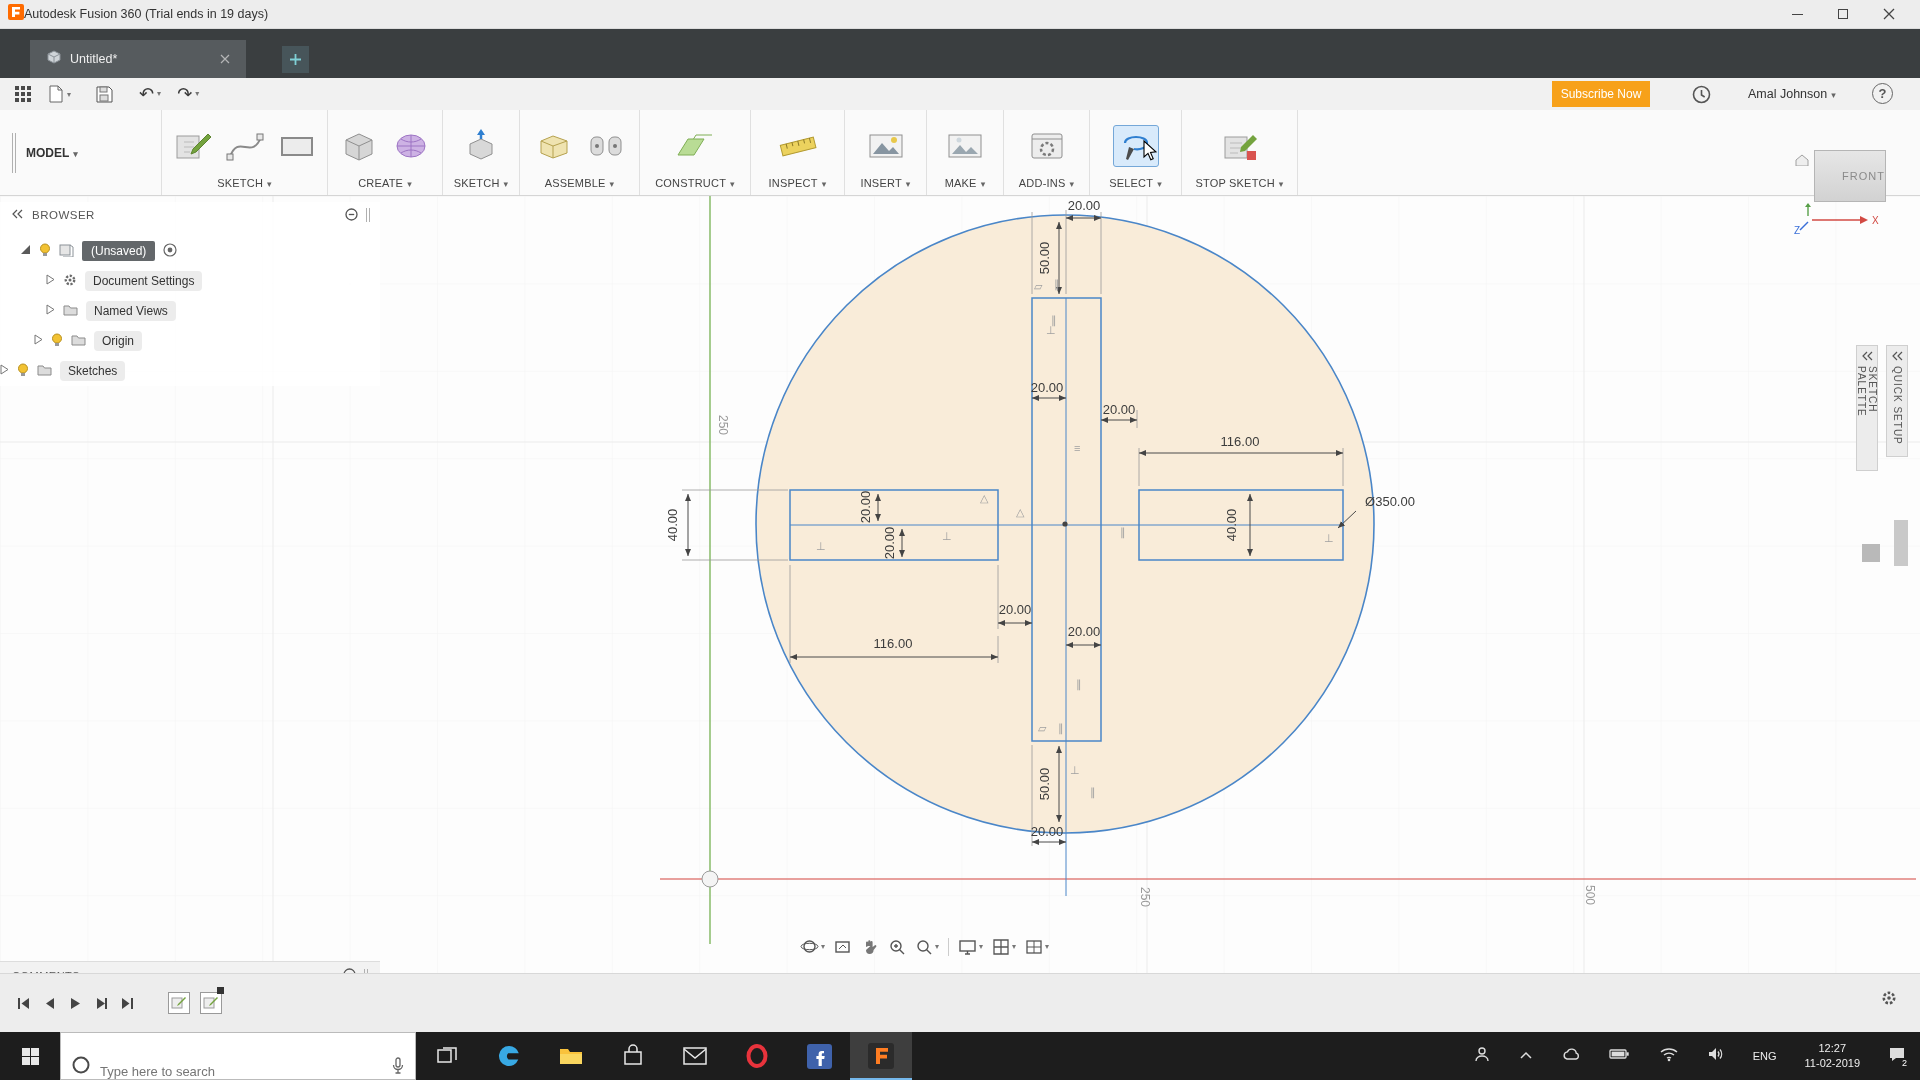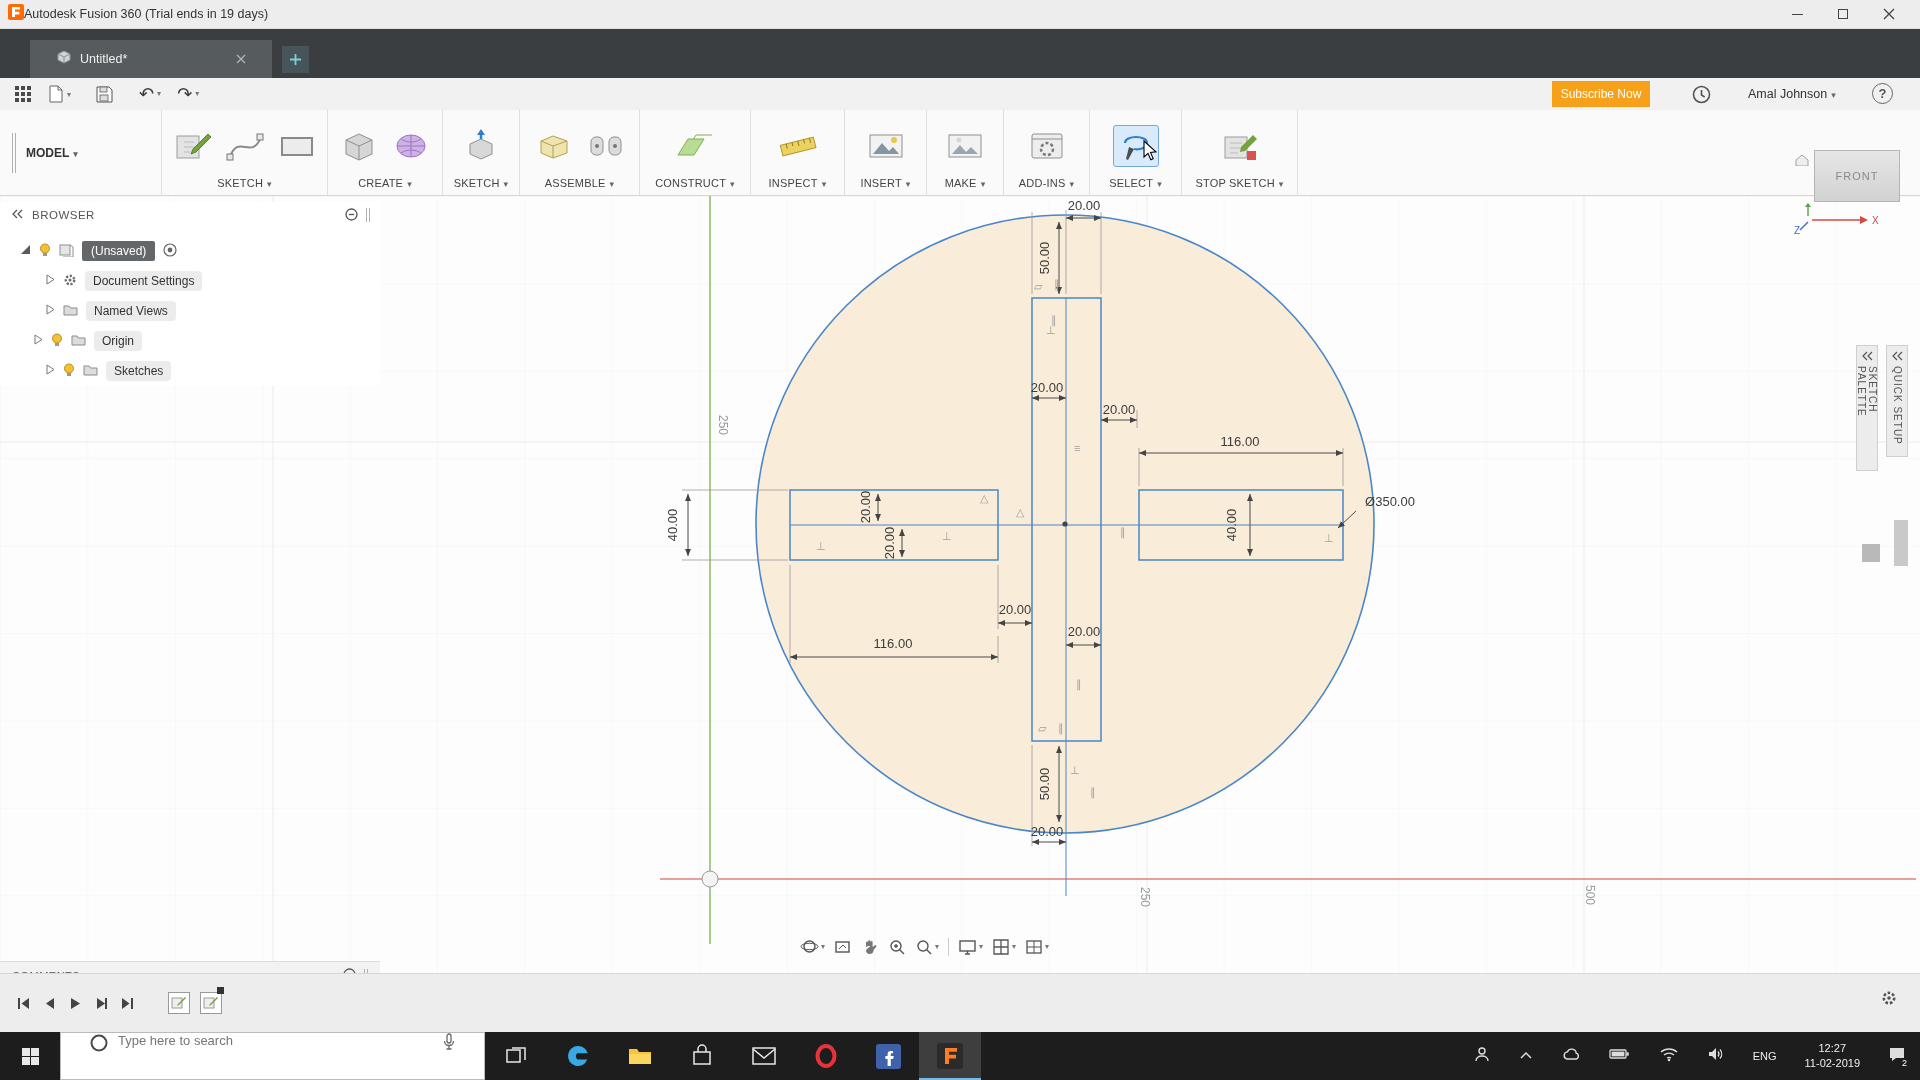--- a/index.html
+++ b/index.html
@@ -8,21 +8,21 @@
 .abs{position:absolute}
 
 .titlebar{left:0;top:0;width:1920px;height:29px;background:#ededed;border-bottom:1px solid #dcdcdc;display:flex;align-items:center;padding:0 8px}
 .titlebar .title{font-size:12.5px;color:#333;}
 .winbtns{margin-left:auto;display:flex}
 .winbtn{width:46px;height:28px;display:flex;align-items:center;justify-content:center;cursor:default}
 .minbar{width:11px;border-bottom:1.5px solid #444;display:inline-block}
 .maxbox{width:10px;height:10px;border:1.3px solid #444;display:inline-block}
 
 .tabbar{left:0;top:29px;width:1920px;height:49px;background:#3a3e40}
-.doc-tab{position:absolute;left:30px;top:11px;width:242px;height:38px;background:#565b5e;display:flex;align-items:center;padding:0 26px;color:#eee}
+.doc-tab{position:absolute;left:30px;top:11px;width:216px;height:38px;background:#565b5e;display:flex;align-items:center;padding:0 16px;color:#eee}
 .doc-tab .tlabel{font-size:12.5px;margin-left:8px;color:#f0f0f0}
 .doc-tab .tclose{margin-left:auto;opacity:.8}
 .new-tab{position:absolute;left:282px;top:17px;width:27px;height:27px;background:#47555a;display:flex;align-items:center;justify-content:center}
 
 .qat{left:0;top:78px;width:1920px;height:32px;background:#f1f1f1;display:flex;align-items:center}
 .qicon{display:flex;align-items:center;margin-left:14px;color:#444}
 .qcaret::after{content:"▾";font-size:8px;color:#777;margin-left:3px}
 .undoredo{font-size:18px;color:#3c3c3c;line-height:1}
 .subscribe{position:absolute;left:1552px;top:3px;width:98px;height:26px;background:#f7a11a;color:#fff;font-size:12px;display:flex;align-items:center;justify-content:center}
 .user{position:absolute;left:1748px;top:0;height:32px;display:flex;align-items:center;font-size:12.5px;color:#333}
@@ -60,36 +60,36 @@
 .root-label{background:#63676a;color:#fff;padding:3px 9px;border-radius:2px;font-size:12px}
 
 .comments{left:0;top:961px;width:380px;height:28px;background:#f2f2f2;border-top:1px solid #ddd;display:flex;align-items:center;padding:0 12px;font-size:11px;color:#555;letter-spacing:.5px}
 
 .navbar{left:800px;top:937px;display:flex;align-items:center;gap:9px}
 .nv{display:flex;align-items:center;color:#555}
 .nsep{width:1px;height:18px;background:#ccc}
 .ncaret::after{content:"▾";font-size:8px;color:#777;margin-left:2px}
 
 .viewcube{top:150px;right:30px;width:96px}
-.vc-face{width:86px;height:52px;margin-left:20px;background:linear-gradient(#e6e6e6,#d2d2d2);border:1px solid #b5b5b5;display:flex;align-items:center;justify-content:center;color:#8a8a8a;font-size:11px;letter-spacing:1px}
+.vc-face{width:72px;height:52px;margin-left:20px;background:linear-gradient(#e6e6e6,#d2d2d2);border:1px solid #b5b5b5;display:flex;align-items:center;justify-content:flex-end;color:#8a8a8a;font-size:11px;letter-spacing:1px}
 
 .vtab{display:flex;flex-direction:column;align-items:center;background:#ececec;border:1px solid #cfcfcf;width:22px;padding:5px 0}
 .vtext{writing-mode:vertical-rl;font-size:10px;color:#555;margin-top:5px;letter-spacing:1px}
 .thumb{background:#c9c9c9}
 
 .timeline{left:0;top:973px;width:1920px;height:59px;background:#ededed;border-top:1px solid #d8d8d8;display:flex;align-items:center}
 .tlb{display:flex;align-items:center;justify-content:center;width:26px;height:26px}
 .tl-items{display:flex;gap:10px;margin-left:28px}
 .tlitem{position:relative;width:22px;height:22px;background:#fff;border:1px solid #9a9a9a;display:flex;align-items:center;justify-content:center}
 .tlflag{position:absolute;right:-3px;top:-6px;width:7px;height:7px;background:#333}
 .tlgear{position:absolute;right:22px;top:989px}
 
 .taskbar{left:0;top:1032px;width:1920px;height:48px;background:#1d1d1d;display:flex;align-items:center}
 .tb-start{width:60px;height:48px;display:flex;align-items:center;justify-content:center}
-.tb-search{width:425px;height:48px;background:#fff;border:1px solid #bbb;display:flex;align-items:flex-start;padding:0 28px;gap:9px}
+.tb-search{width:356px;height:48px;background:#fff;border:1px solid #bbb;display:flex;align-items:flex-end;padding:0 10px;gap:9px}
 .tb-search input{flex:1;border:none;outline:none;font-size:13px;color:#555;font-family:"Liberation Sans",sans-serif;background:transparent}
 .tb-slot{width:62px;height:48px;display:flex;align-items:center;justify-content:center}
 .tb-slot.active{background:#3e3e3e;box-shadow:inset 0 -2px 0 #76b9ed}
 .tb-tray{margin-left:auto;display:flex;align-items:center;gap:28px;padding-right:14px;color:#e6e6e6}
 .tb-eng{font-size:11px;color:#eee}
 .tb-clock{font-size:11px;color:#eee;text-align:center;line-height:1.35}
 .badge{font-size:9px;color:#fff;position:absolute;right:-2px;bottom:-2px;background:#1d1d1d;padding:0 1px}
 .tray-ac{position:relative}
 
 .cursor{left:1143px;top:140px}
@@ -554,21 +554,21 @@
           </svg></span>
       <span><svg width="12" height="14">
             <circle cx="6" cy="5.5" r="4.5" fill="#f2c233" stroke="#b8901f"></circle>
             <rect x="4" y="10" width="4" height="3" fill="#999"></rect>
           </svg></span>
       <span><svg width="15" height="13">
             <path d="M1 3h5l1.5 2H14v7H1z" fill="#dcdcdc" stroke="#8b8b8b"></path>
           </svg></span>
       <span class="rlabel">Origin</span>
     </div>
-    <div class="brow" style="padding-left:46px">
+    <div class="brow" style="">
       <span><svg width="9" height="11">
             <path d="M1 1l7 4.5L1 10z" fill="none" stroke="#777"></path>
           </svg></span>
       <span><svg width="12" height="14">
             <circle cx="6" cy="5.5" r="4.5" fill="#f2c233" stroke="#b8901f"></circle>
             <rect x="4" y="10" width="4" height="3" fill="#999"></rect>
           </svg></span>
       <span><svg width="15" height="13">
             <path d="M1 3h5l1.5 2H14v7H1z" fill="#dcdcdc" stroke="#8b8b8b"></path>
           </svg></span>

